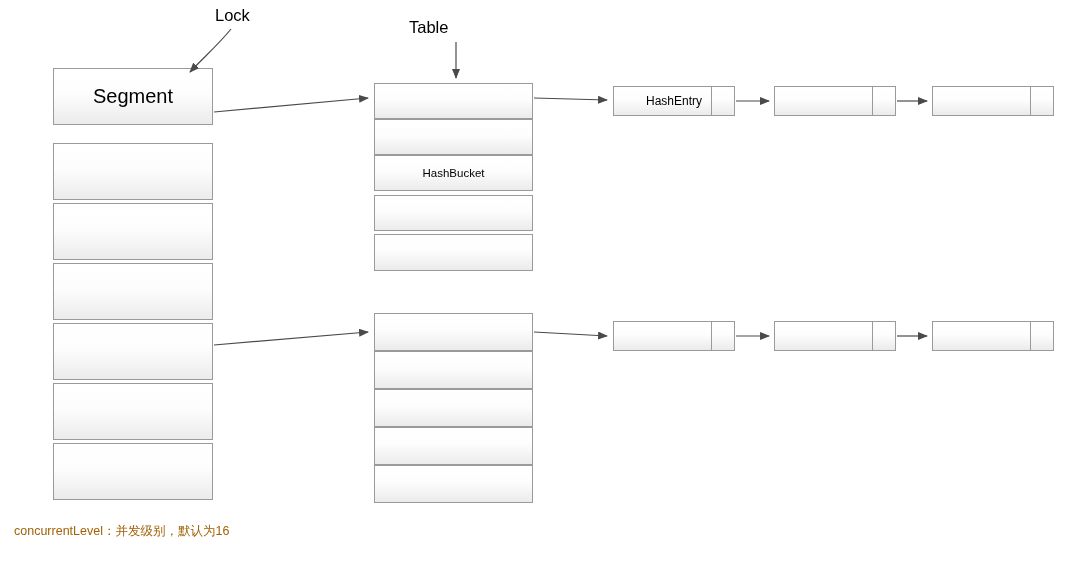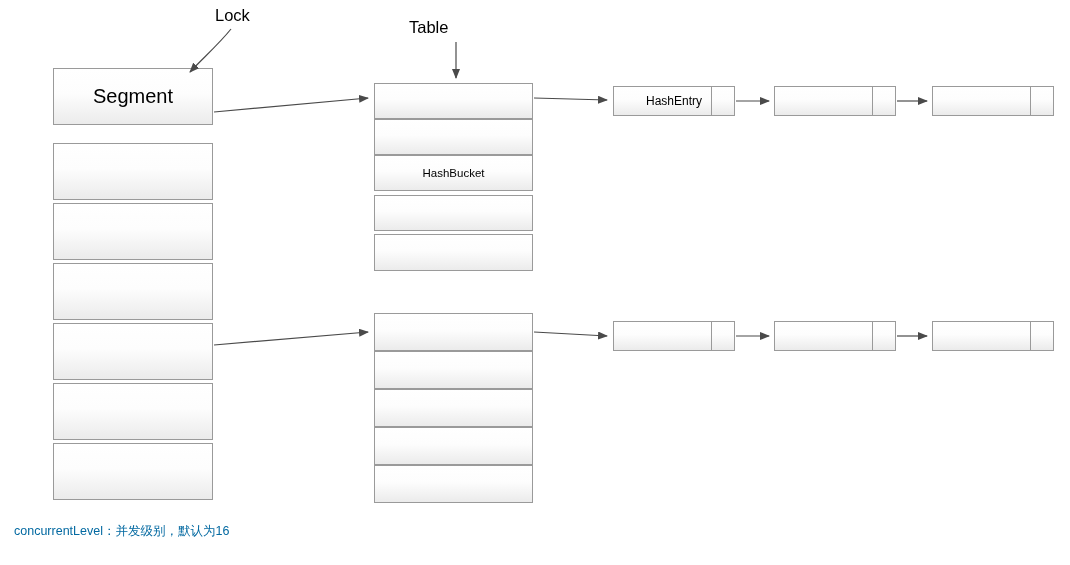--- a/index.html
+++ b/index.html
@@ -65,21 +65,21 @@
   }
   .label {
     position: absolute;
     font-size: 16.5px;
     color: #000;
     white-space: nowrap;
   }
   .caption {
     position: absolute;
     font-size: 12.5px;
-    color: #0369a1;
+    color: #a16207;
     white-space: nowrap;
   }
 </style>
 </head>
 <body>
 
 <div id="canvas">
 
   <div class="label" style="left:215px; top:6px;">Lock</div>
   <div class="label" style="left:409px; top:18px;">Table</div>

